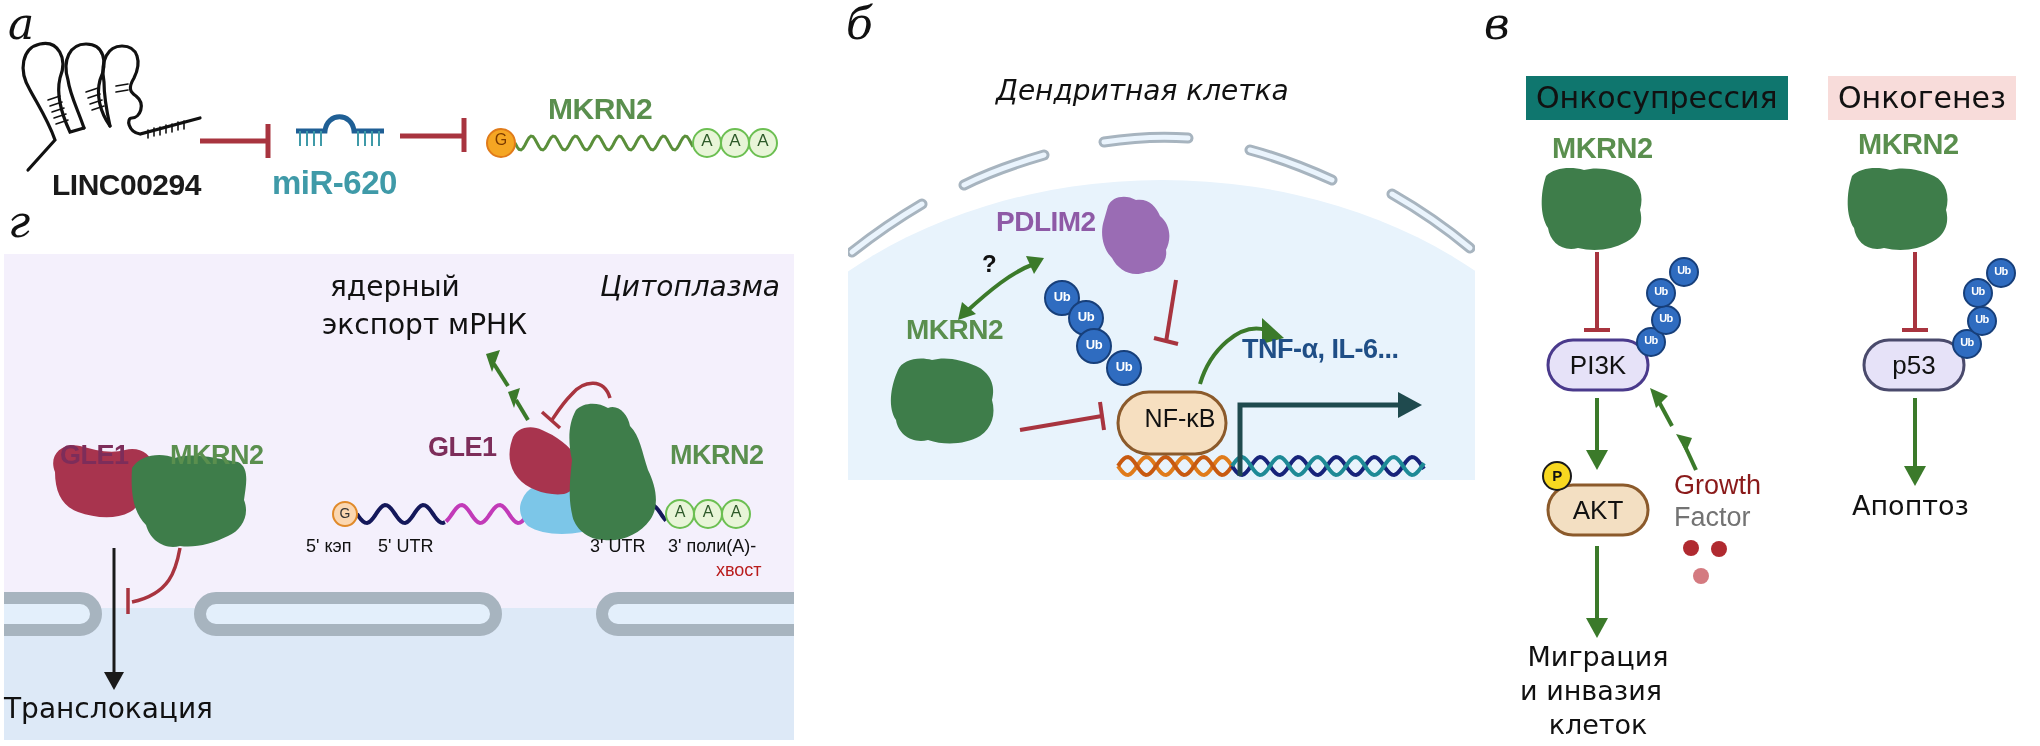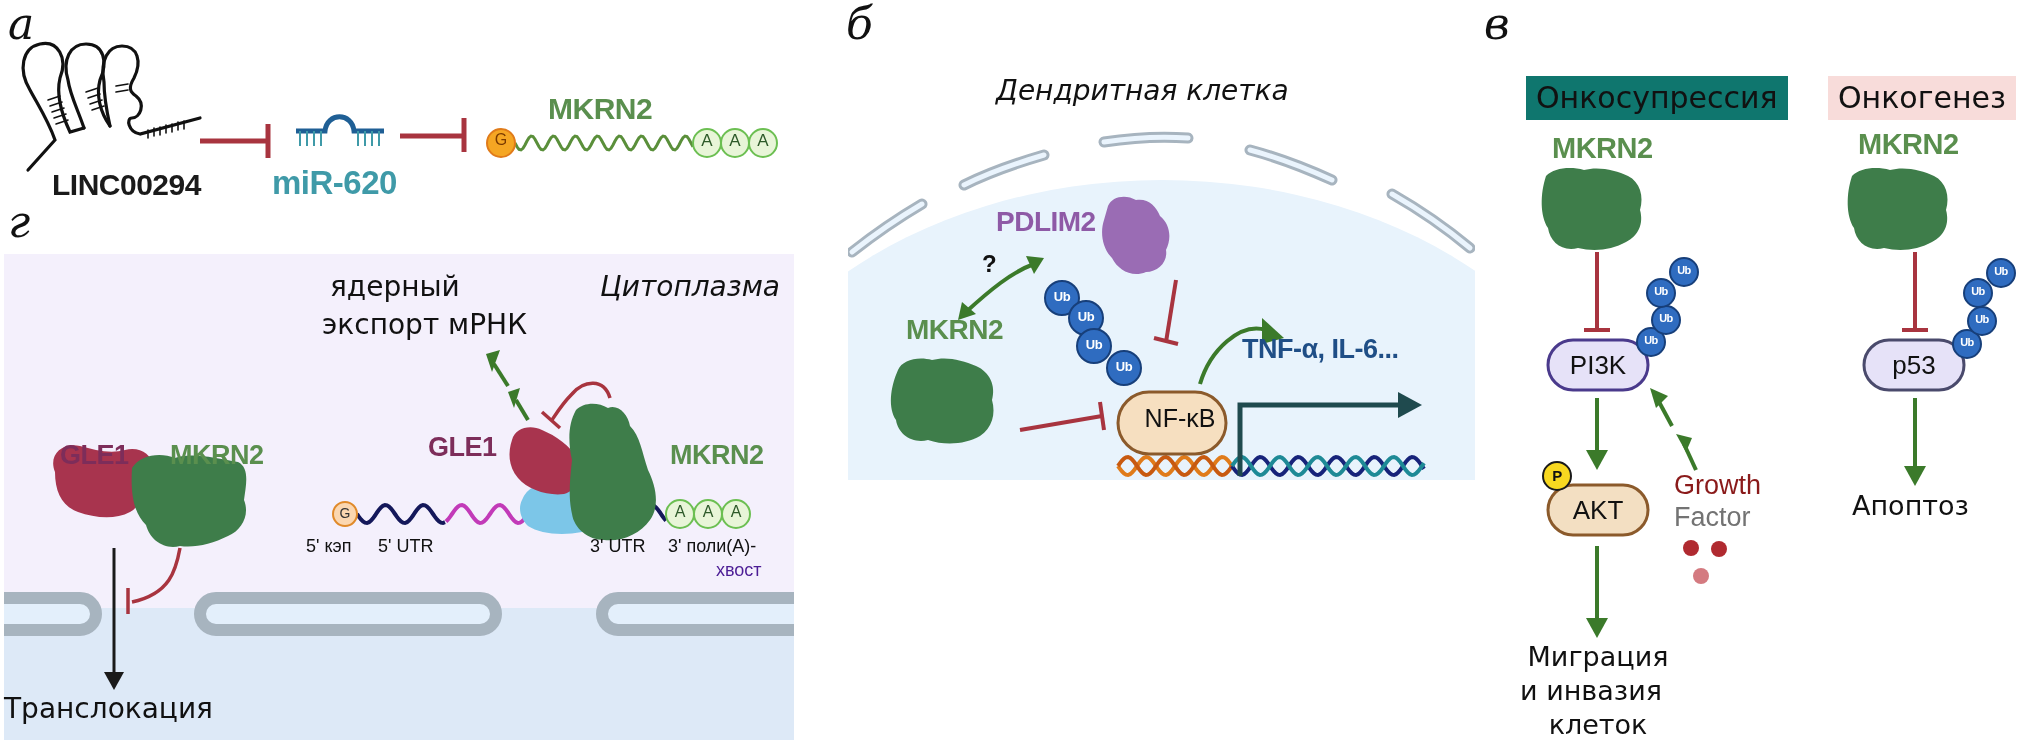--- a/index.html
+++ b/index.html
@@ -145,21 +145,21 @@
 <div class="lbl-bold abs" style="left:428px;top:432px;font-size:27px;color:#7d2d5a;">GLE1</div>
 <div class="lbl-bold abs" style="left:670px;top:440px;font-size:27px;color:#5a8f4e;">MKRN2</div>
 <div class="abs" style="left:336px;top:505px;width:18px;text-align:center;font-size:14px;color:#333;">G</div>
 <div class="abs" style="left:671px;top:503px;width:18px;text-align:center;font-size:16px;color:#2e5a2a;">A</div>
 <div class="abs" style="left:699px;top:503px;width:18px;text-align:center;font-size:16px;color:#2e5a2a;">A</div>
 <div class="abs" style="left:727px;top:503px;width:18px;text-align:center;font-size:16px;color:#2e5a2a;">A</div>
 <div class="abs" style="left:306px;top:536px;font-size:18px;color:#111;white-space:nowrap;">5' кэп</div>
 <div class="abs" style="left:378px;top:536px;font-size:18px;color:#111;white-space:nowrap;">5' UTR</div>
 <div class="abs" style="left:590px;top:536px;font-size:18px;color:#111;white-space:nowrap;">3' UTR</div>
 <div class="abs" style="left:668px;top:536px;font-size:18px;color:#111;white-space:nowrap;">3' поли(A)-</div>
-<div class="abs" style="left:716px;top:560px;font-size:18px;color:#4c1d95;white-space:nowrap;">хвост</div>
+<div class="abs" style="left:716px;top:560px;font-size:18px;color:#b91c1c;white-space:nowrap;">хвост</div>
 <div class="lbl abs" style="left:4px;top:692px;font-size:28px;">Транслокация</div>
 
 <div class="panel-letter" style="left:846px;top:2px;">б</div>
 <div class="lbl abs ital" style="left:996px;top:74px;font-size:28px;">Дендритная клетка</div>
 
 <svg width="2040" height="746">
   <defs>
     <clipPath id="cellClip">
         <rect x="848" y="130" width="627" height="350"></rect>
       </clipPath>

